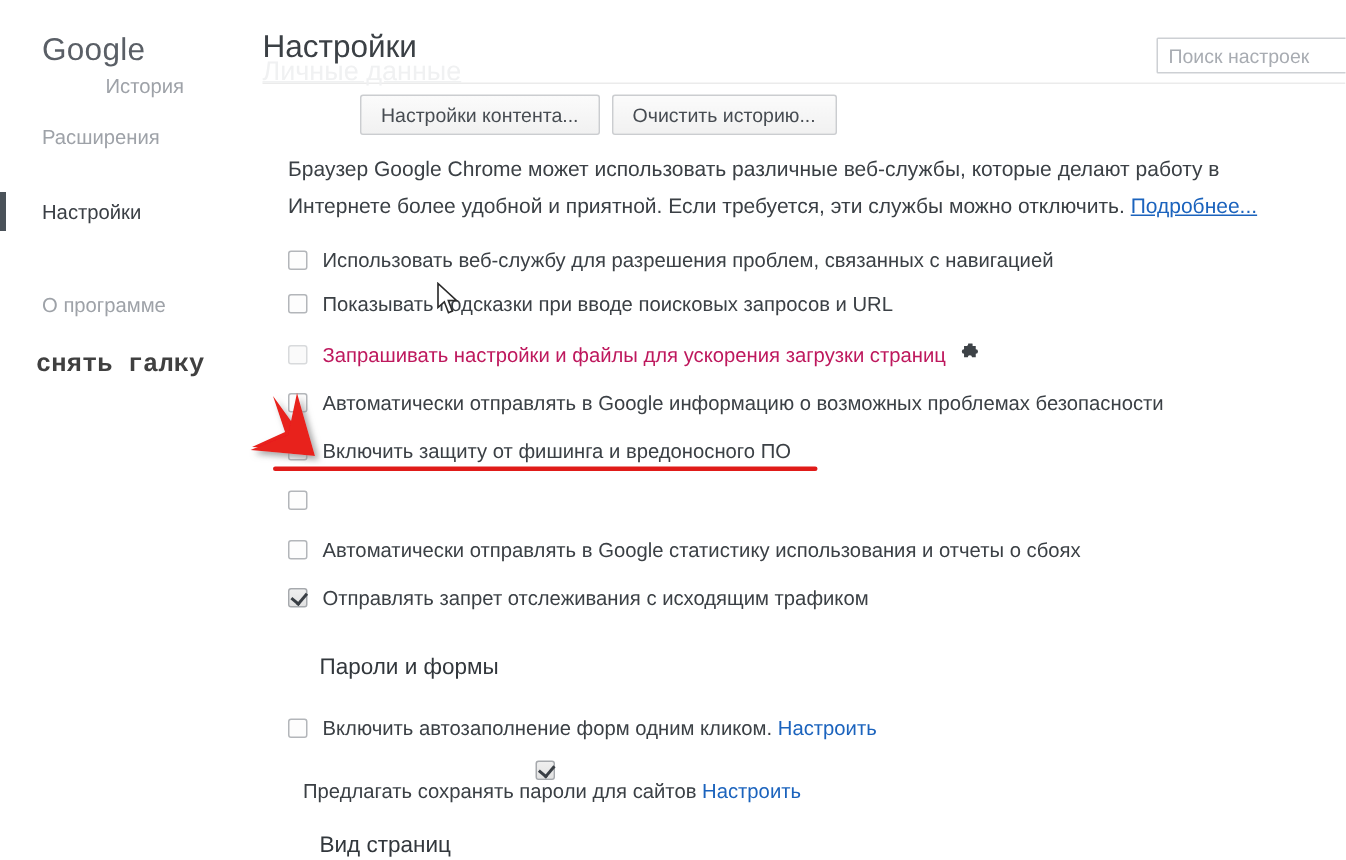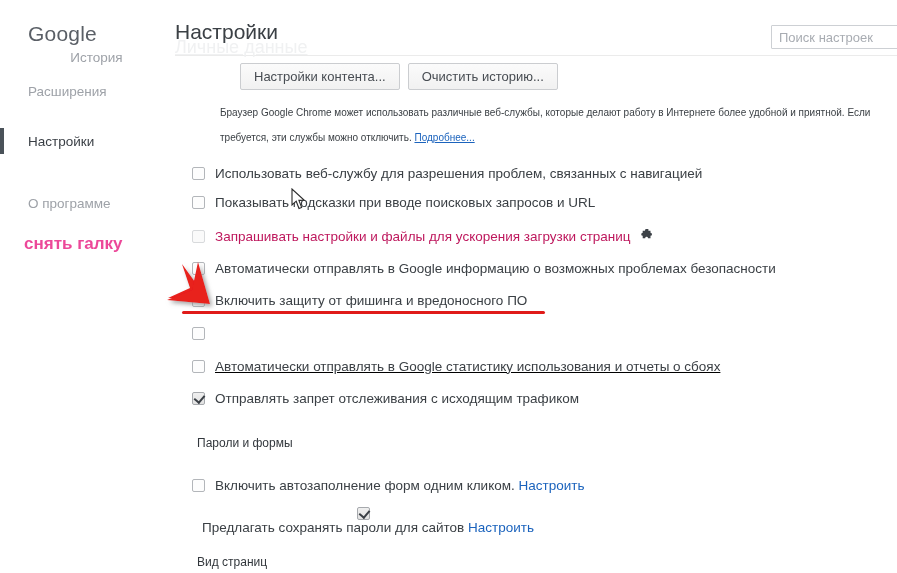--- a/index.html
+++ b/index.html
@@ -120,24 +120,23 @@
     border-radius: 2px;
     cursor: pointer;
     white-space: nowrap;
   }
 
   
   #desc {
     position: absolute;
     left: 27px; top: 100px;
     width: 660px;
-    font-size: 10px;
+    font-size: 14px;
     line-height: 25px;
     color: #3b4045;
-    margin-left: 28px;
   }
   #desc a {
     color: #1b63bd;
     text-decoration: underline;
   }
 
   
   .crow {
     position: absolute;
     left: 27px;
@@ -184,35 +183,36 @@
   }
   .puzzle {
     margin-left: 9px;
     display: inline-flex;
     align-items: center;
   }
 
   
   .sect-head {
     position: absolute;
-    left: 32px;
-    font-size: 12px;
+    left: 48px;
+    font-size: 15px;
     color: #32373c;
     white-space: nowrap;
   }
 
   
   #annot-text {
     position: absolute;
     left: 24px; top: 234px;
     font-size: 17px;
     font-weight: bold;
-    color: #ec4899;
+    color: #404040;
     white-space: nowrap;
     z-index: 20;
+    font-family: Liberation Mono, monospace;
   }
   #annot-arrow {
     position: absolute;
     left: 112px; top: 248px;
     z-index: 20;
     pointer-events: none;
   }
   #annot-underline {
     position: absolute;
     left: 182px; top: 311px;
@@ -291,21 +291,21 @@
         <span class="cb"></span>
         <span class="txt"><span>Автоматически отправлять в Google информацию о возможных проблемах безопасности</span></span>
       </div>
       <div class="crow" style="top: 289px;">
         <span class="cb"></span>
         <span class="txt"><span>Включить защиту от фишинга и вредоносного ПО</span></span>
       </div>
       <div class="crow" style="top: 322px;">
         <span class="cb"></span>
       </div>
-      <div class="crow" style="top: 355px; text-decoration: underline;">
+      <div class="crow" style="top: 355px;">
         <span class="cb"></span>
         <span class="txt"><span>Автоматически отправлять в Google статистику использования и отчеты о сбоях</span></span>
       </div>
       <div class="crow" style="top: 387px;">
         <span class="cb checked"></span>
         <span class="txt"><span>Отправлять запрет отслеживания с исходящим трафиком</span></span>
       </div>
     </div>
   <div id="section-heads">
       <div class="sect-head" style="top: 436px;">Пароли и формы</div>

